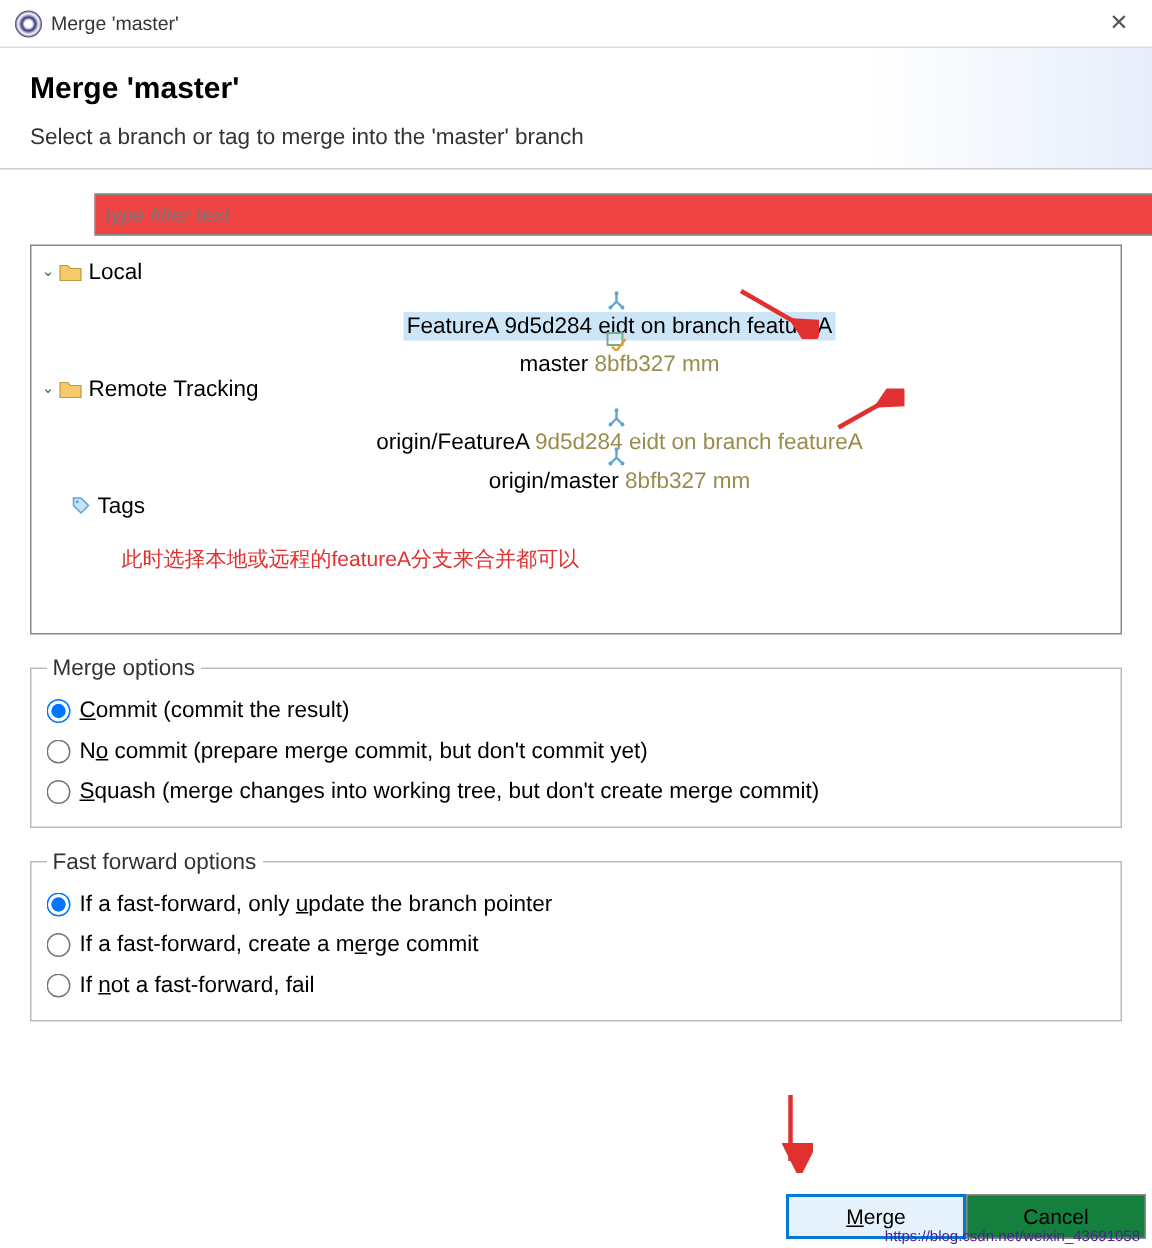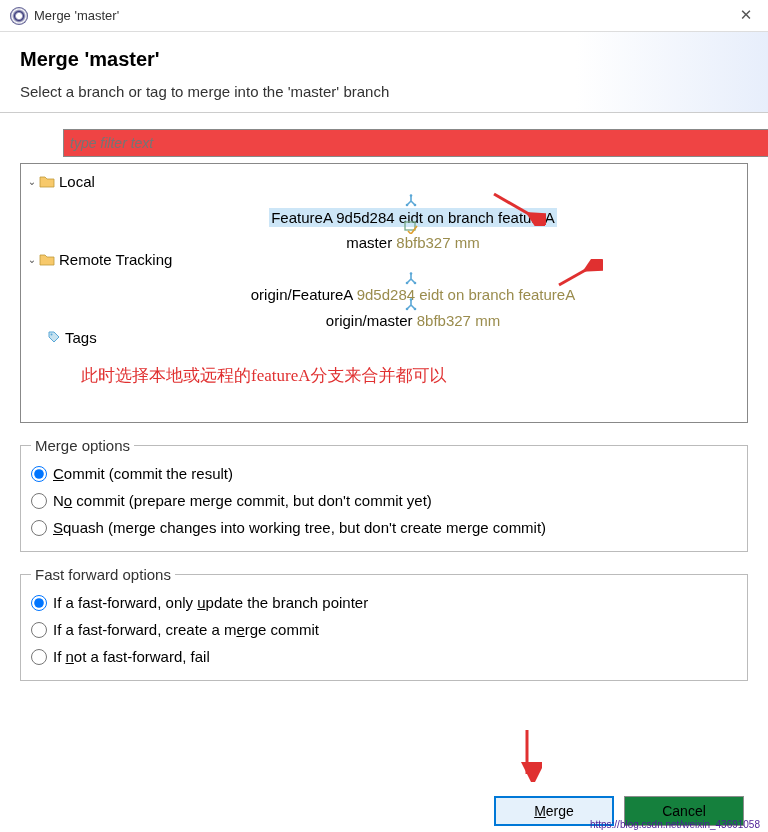--- a/index.html
+++ b/index.html
@@ -91,22 +91,22 @@
     }
     .indent1 { padding-left: 24px; }
     .indent2 { padding-left: 58px; flex-direction: column; }
     .selected-span {
       background: #cde6f7;
       padding: 1px 2px;
     }
     .hash { color: #9a8c4d; }
     .annotation {
       color: #e03030;
-      font-family: Liberation Serif, serif;
-      font-size: 17px;
+      font-family: Liberation Sans, sans-serif;
+      font-size: 14px;
       padding: 14px 0 0 58px;
     }
     .arrow {
       position: absolute;
       pointer-events: none;
     }
     fieldset {
       border: 1px solid #bbb;
       margin-top: 14px;
       padding: 6px 10px 10px 10px;
@@ -120,23 +120,22 @@
       display: flex;
       align-items: center;
       height: 27px;
       font-size: 15px;
     }
     .radio-row input { margin-right: 6px; width: 16px; height: 16px; }
     .underline { text-decoration: underline; }
     .button-bar {
       position: absolute;
       bottom: 6px;
-      right: 24px;
+      right: 4px;
       display: flex;
-      gap: 10px;
     }
     .btn {
       width: 120px;
       height: 30px;
       border: 1px solid #8c8c8c;
       background: #15803d;
       font-size: 14px;
       text-align: center;
       line-height: 28px;
       cursor: default;

